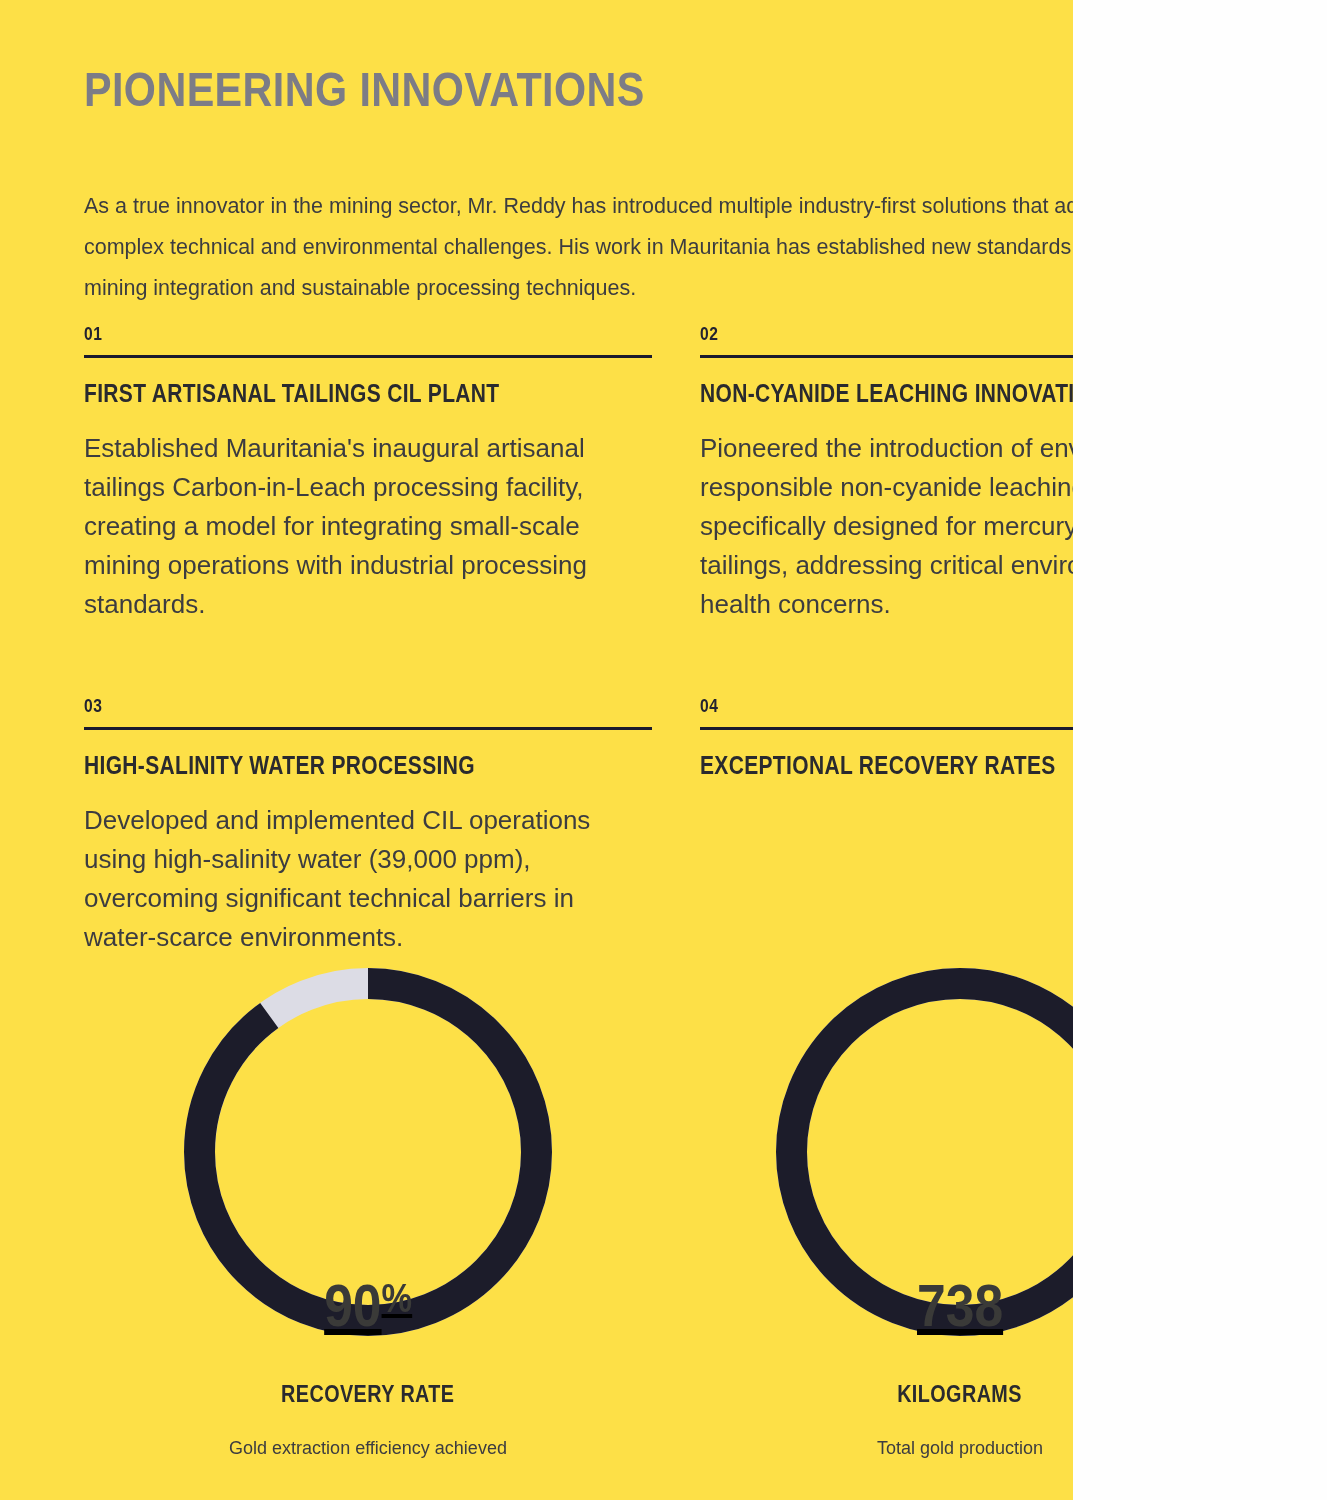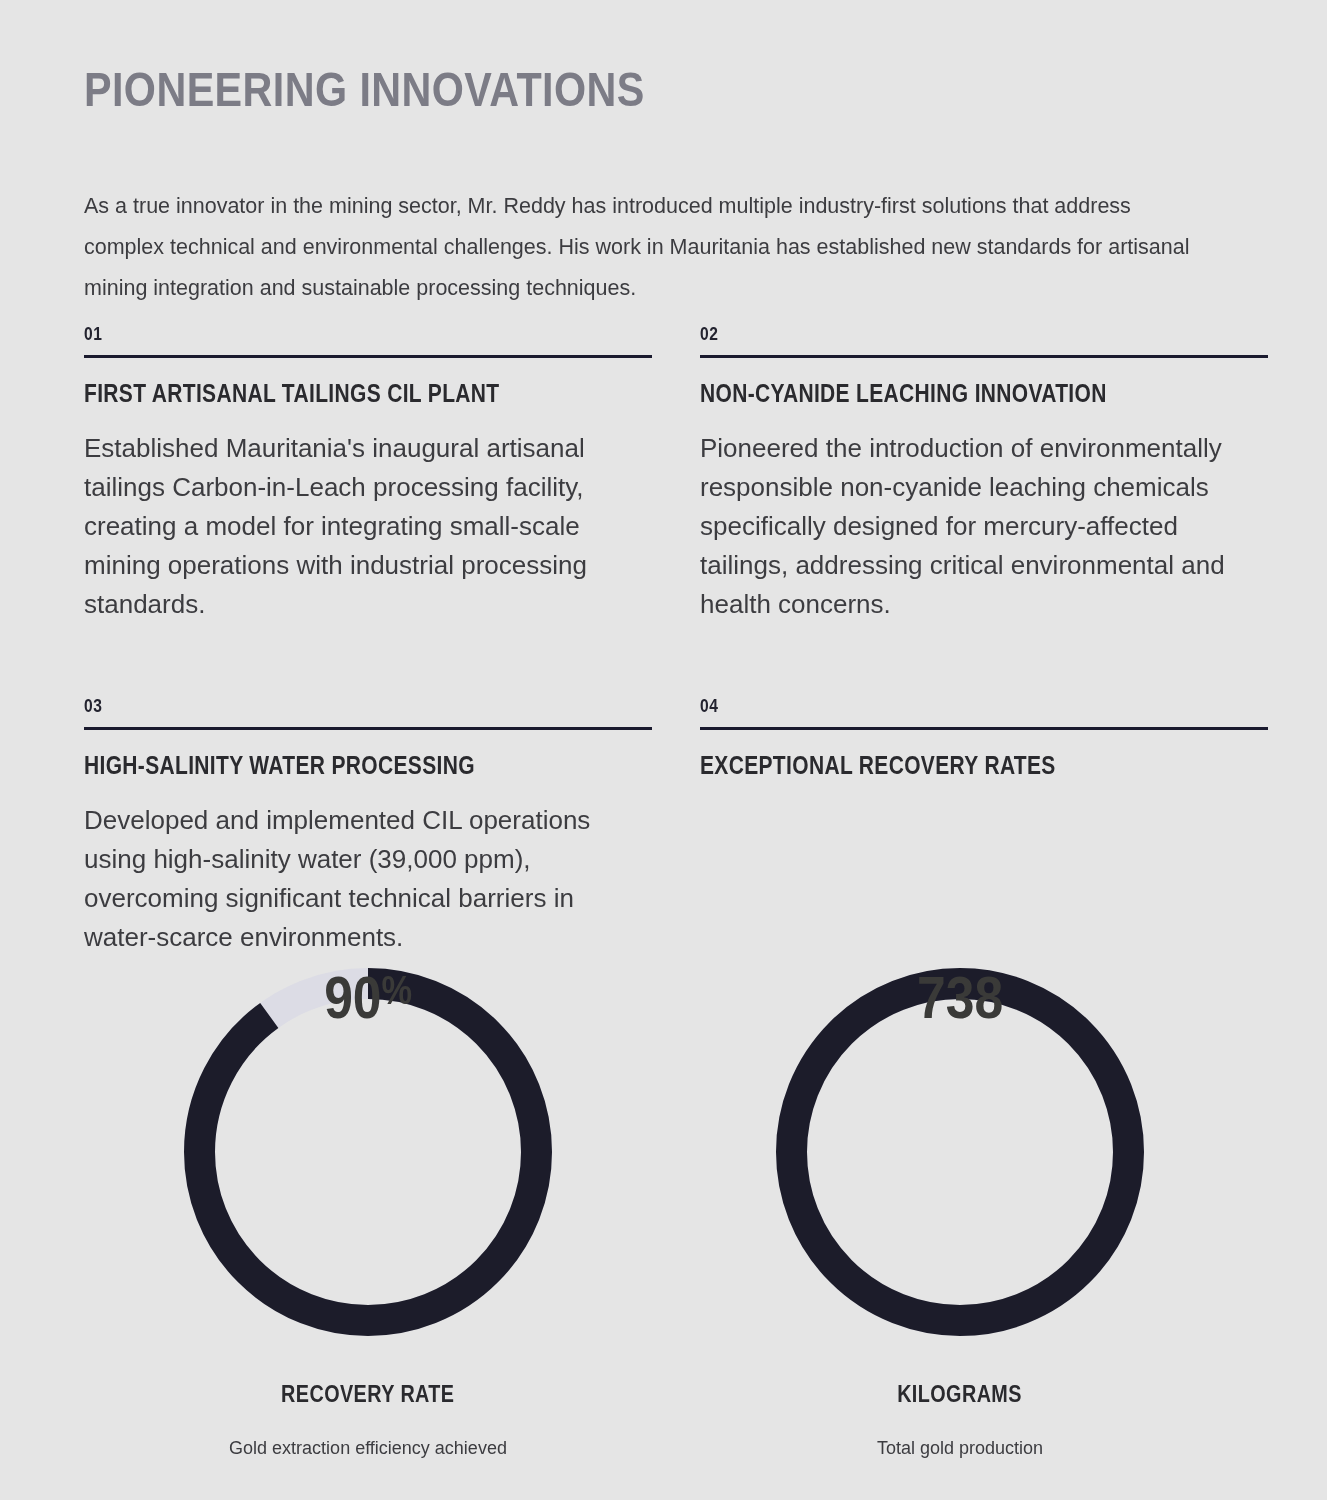--- a/index.html
+++ b/index.html
@@ -7,23 +7,23 @@
   html, body {
     width: 1327px;
     height: 1500px;
     background: #fefefe;
     font-family: "Liberation Sans", sans-serif;
     -webkit-font-smoothing: antialiased;
   }
 
   .page {
     position: relative;
-    width: 1327px;
+    width: 1073px;
     height: 1500px;
-    background: #e5e5e5;
+    background: #fde047;
     overflow: hidden;
   }
 
   
   .section-title {
     position: absolute;
     left: 84px;
     top: 62px;
     font-family: "Liberation Sans Narrow", "Liberation Sans", sans-serif;
     font-weight: 700;
@@ -121,22 +121,23 @@
     height: 368px;
   }
 
   .donut-wrap svg { display: block; width: 368px; height: 368px; }
 
   .donut-center {
     position: absolute;
     left: 0; top: 0;
     width: 368px; height: 368px;
     display: flex;
-    align-items: flex-start;
+    align-items: flex-end;
     justify-content: center;
+    text-decoration: underline;
   }
 
   .donut-value {
     font-family: "Liberation Sans Narrow", "Liberation Sans", sans-serif;
     font-weight: 700;
     font-size: 60px;
     line-height: 60px;
     letter-spacing: 0px;
     color: #3a3a38;
     transform: scaleX(0.86);

